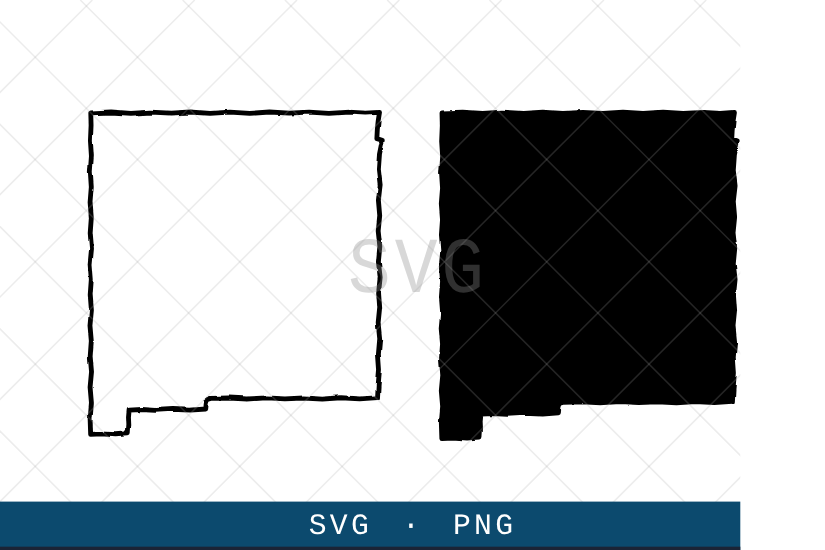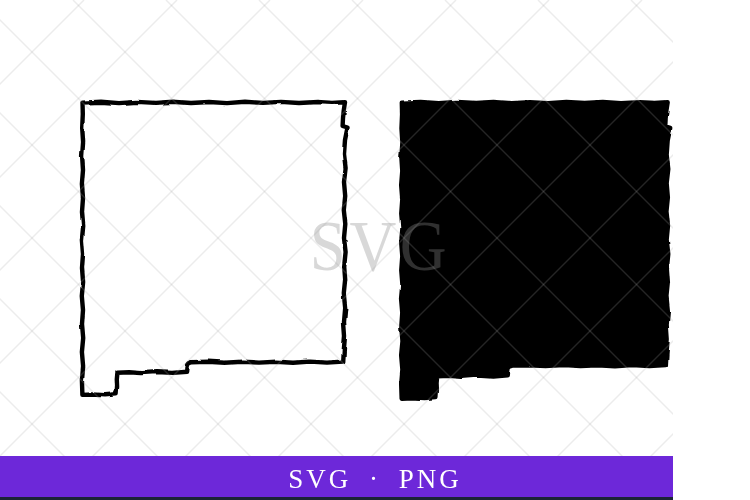--- a/index.html
+++ b/index.html
@@ -2,21 +2,21 @@
 <html><head>
 <meta charset="utf-8">
 <style>
   html, body { margin: 0; padding: 0; background: #ffffff; }
   .stage {
     position: relative;
     width: 673px;
     height: 500px;
     background: #ffffff;
     overflow: hidden;
-    font-family: Liberation Serif, serif;
+    font-family: Liberation Mono, monospace;
   }
 
   
   .map { position: absolute; z-index: 1; }
   .map-left  { left: 73px;  top: 92px; width: 286px; height: 316px; }
   .map-right { left: 392px; top: 92px; width: 290px; height: 320px; }
   .nm-outline {
     fill: none;
     stroke: #000000;
     stroke-width: 4.4;
@@ -142,18 +142,18 @@
       <line x1="259" y1="0" x2="779" y2="520"></line>
       <line x1="352" y1="0" x2="872" y2="520"></line>
       <line x1="445" y1="0" x2="965" y2="520"></line>
       <line x1="538" y1="0" x2="1058" y2="520"></line>
       <line x1="631" y1="0" x2="1151" y2="520"></line>
       <line x1="724" y1="0" x2="1244" y2="520"></line>
     </svg>
 
   <div class="wm-text">SVG</div>
 
-  <div class="footer" style="background: #6d28d9;">
+  <div class="footer" style="background: #0c4a6e;">
     <span class="footer-label" style="color: rgb(255, 255, 255);">SVG · PNG</span>
     <div class="footer-edge" style="background: rgb(27, 36, 54);"></div>
   </div>
 
 </div>
 
 </body></html>

